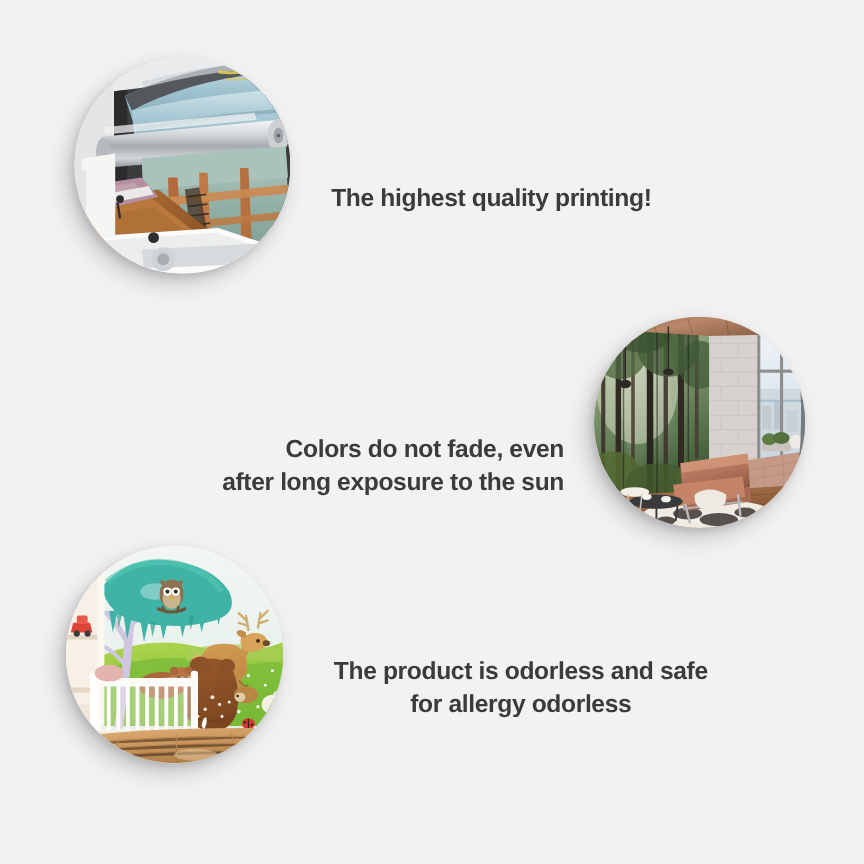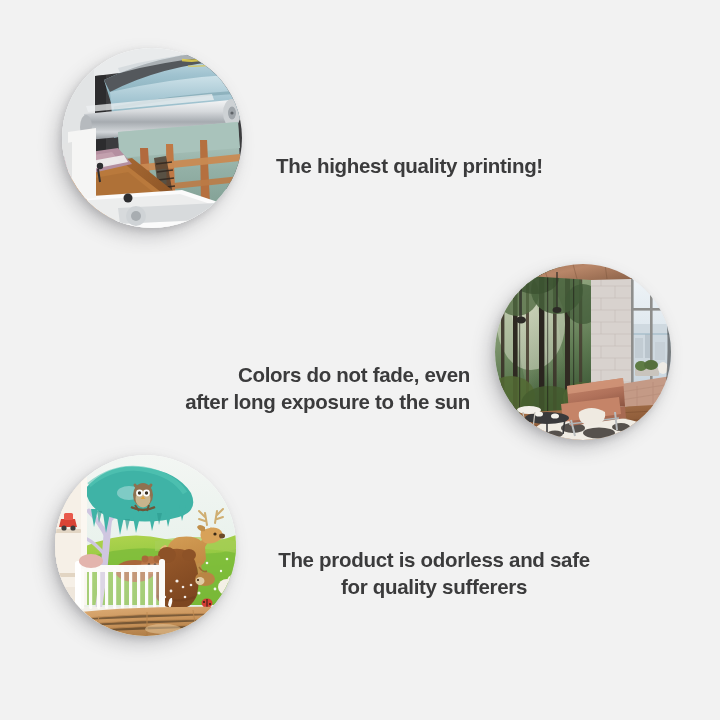--- a/index.html
+++ b/index.html
@@ -558,15 +558,15 @@
       <g opacity="0.4" stroke="#a16f3c" stroke-width="0.9">
         <path d="M0 166 Q80 157 181 159 M0 172 Q80 163 181 165 M0 178 Q80 169 181 171"></path>
         <path d="M44 161 L40 181 M92 157 L92 181 M138 155 L142 181"></path>
       </g>
 
       <ellipse cx="108" cy="174" rx="18" ry="5" fill="#f2d6ad" opacity="0.45"></ellipse>
     </svg>
   </div>
 
   <p class="caption" id="caption-odorless">The product is odorless and safe
- for quality sufferers</p>
+ for allergy odorless</p>
 
 </div>
 
 </body></html>

